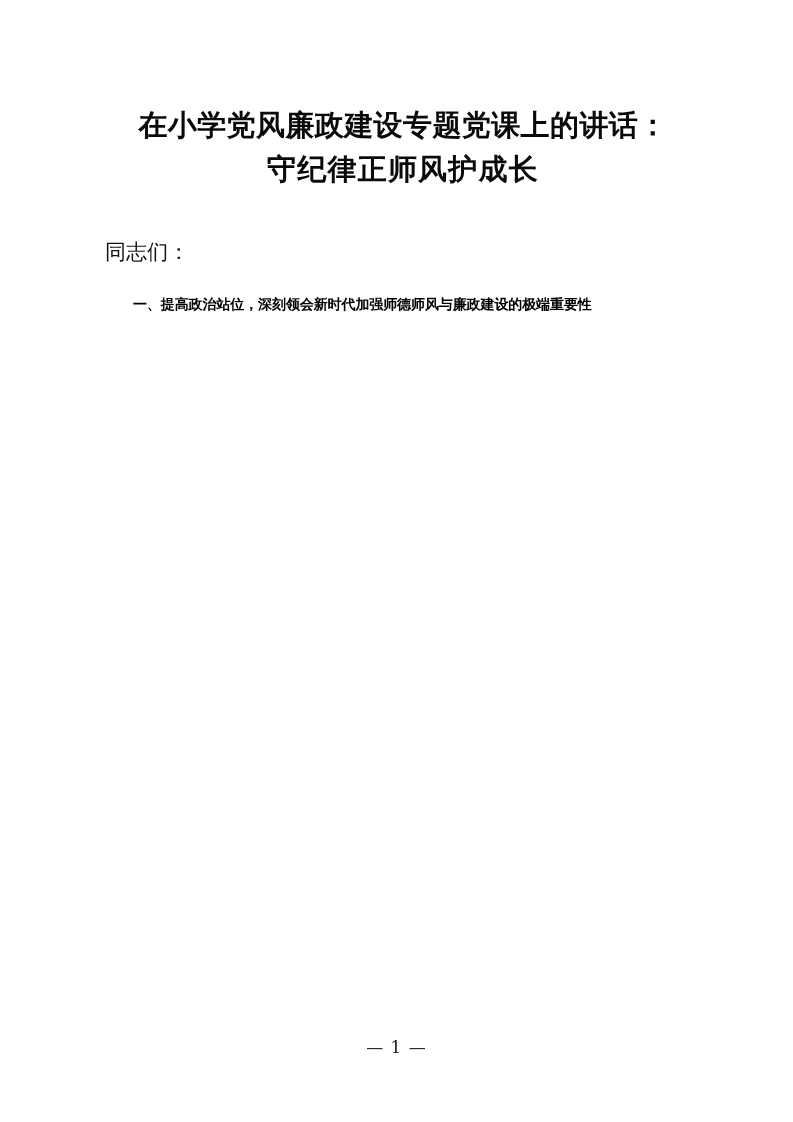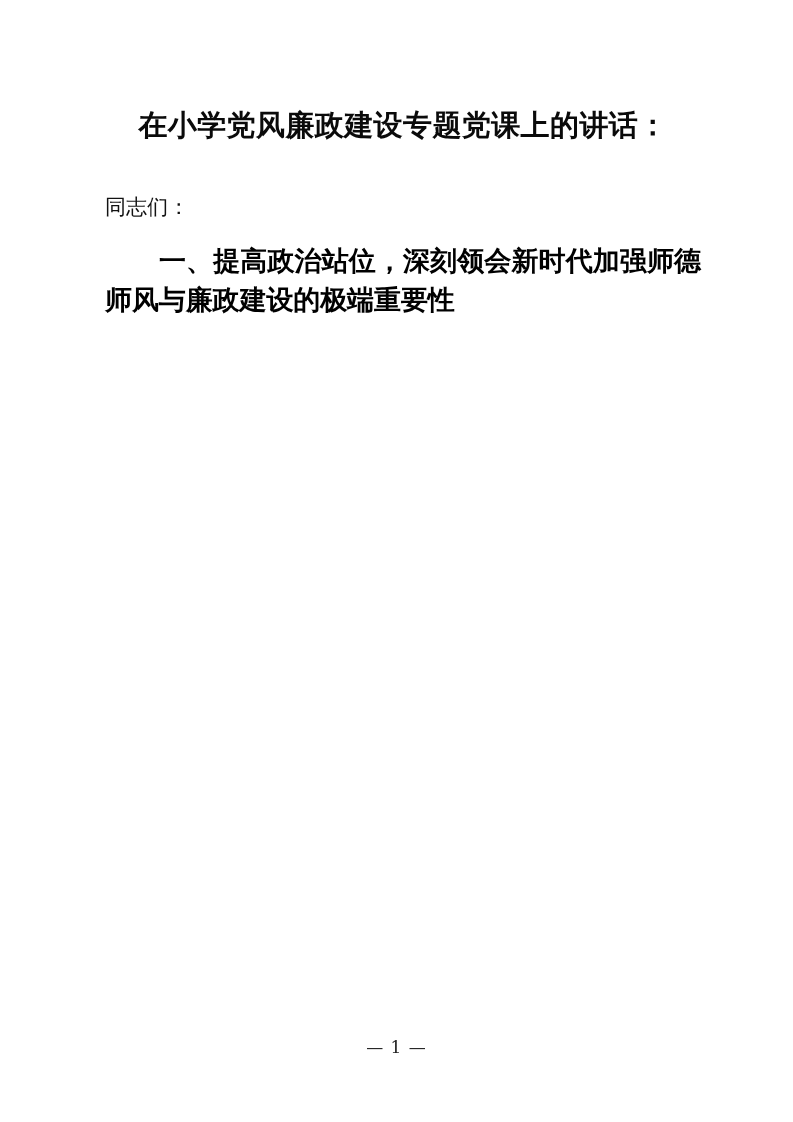--- a/index.html
+++ b/index.html
@@ -50,21 +50,21 @@
     display: block;
     white-space: nowrap;
   }
   .doc-title .t-line-2 {
     letter-spacing: 1.2px;
   }
 
   
   .para {
     margin: 0;
-    font-family: Liberation Mono, monospace;
+    font-family: Liberation Serif, serif;
     font-size: 21px;
     line-height: 39.2px;
     text-align: justify;
     text-align-last: left;
     text-justify: inter-character;
     color: #121212;
     letter-spacing: 0.1px;
   }
   .para.indent {
     text-indent: 2em;
@@ -74,23 +74,23 @@
   }
 
   
   .salutation {
     padding-top: 42px;
   }
 
   
   .sec-heading {
     margin: 0;
-    font-family: Liberation Serif, serif;
+    font-family: Liberation Mono, monospace;
     font-weight: bold;
-    font-size: 27px;
+    font-size: 14px;
     line-height: 39.2px;
     text-indent: 2em;
     text-align: justify;
     text-align-last: left;
     text-justify: inter-character;
     color: #000000;
     letter-spacing: -0.1px;
   }
 
   
@@ -119,20 +119,21 @@
 </style>
 </head>
 <body>
 
 <div class="page">
 
   <div class="content">
 
     <h1 class="doc-title">
       <span class="t-line t-line-1">在小学党风廉政建设专题党课上的讲话：</span>
+      <span class="t-line t-line-2">守纪律正师风护成长</span>
     </h1>
 
     <p class="para salutation">同志们：</p>
 
     <div class="gap-after-salutation"></div>
 
 
     <div class="gap-before-heading"></div>
 
     <h2 class="sec-heading">一、提高政治站位，深刻领会新时代加强师德师风与廉政建设的极端重要性</h2>

